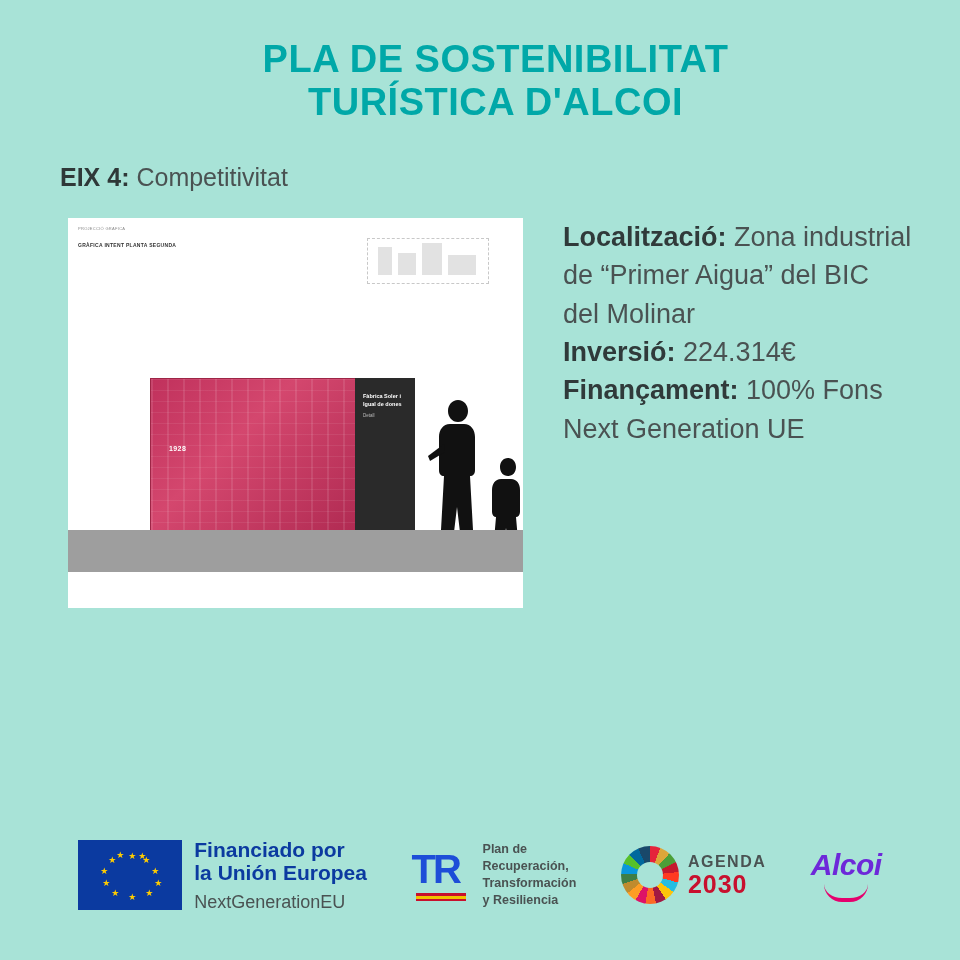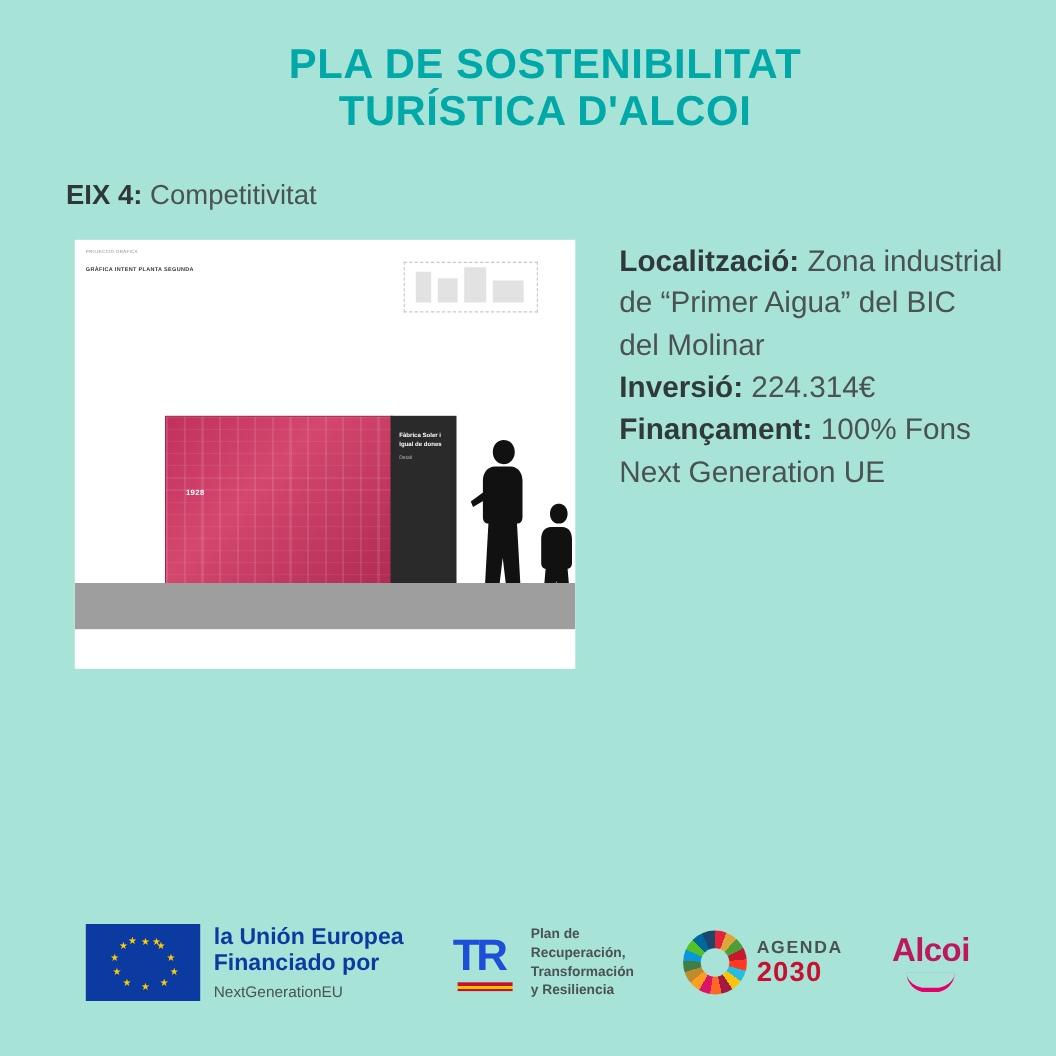--- a/index.html
+++ b/index.html
@@ -233,21 +233,21 @@
     line-height: 1.12;
   }
   .eu-text .l1 {
     color: #0b3aa0;
     font-weight: bold;
     font-size: 21px;
     white-space: nowrap;
   }
   .eu-text .l2 {
     color: #4a5252;
-    font-size: 14px;
+    font-size: 18px;
     margin-top: 7px;
   }
 
   .logo-prtr {
     display: flex;
     align-items: center;
     gap: 9px;
   }
   .prtr-mark {
     position: relative;
@@ -315,22 +315,23 @@
     letter-spacing: 1px;
     line-height: 1.05;
   }
 
   .logo-alcoi {
     text-align: center;
   }
   .logo-alcoi .word {
     font-size: 30px;
     font-weight: bold;
-    color: #be185d;
+    color: #6d28d9;
     letter-spacing: -0.5px;
+    font-style: italic;
   }
   .logo-alcoi .smile {
     width: 44px;
     height: 14px;
     margin: 2px auto 0 auto;
     border-bottom: 4px solid #e5006d;
     border-radius: 0 0 44px 44px;
   }
 </style>
 </head>
@@ -412,22 +413,22 @@
         <span class="eu-star" style="left:67px; top:49px;">★</span>
         <span class="eu-star" style="left:50px; top:53px;">★</span>
         <span class="eu-star" style="left:33px; top:49px;">★</span>
         <span class="eu-star" style="left:24px; top:39px;">★</span>
         <span class="eu-star" style="left:22px; top:27px;">★</span>
         <span class="eu-star" style="left:30px; top:16px;">★</span>
         <span class="eu-star" style="left:38px; top:11px;">★</span>
         <span class="eu-star" style="left:60px; top:12px;">★</span>
       </div>
       <div class="eu-text">
+        <div class="l1">Financiado por</div>
         <div class="l1">la Unión Europea</div>
-        <div class="l1">Financiado por</div>
         <div class="l2">NextGenerationEU</div>
       </div>
     </div>
 
     <div class="logo-prtr">
       <div class="prtr-mark">
         <div class="tr">TR</div>
         <div class="bars"></div>
       </div>
       <div class="prtr-text">

